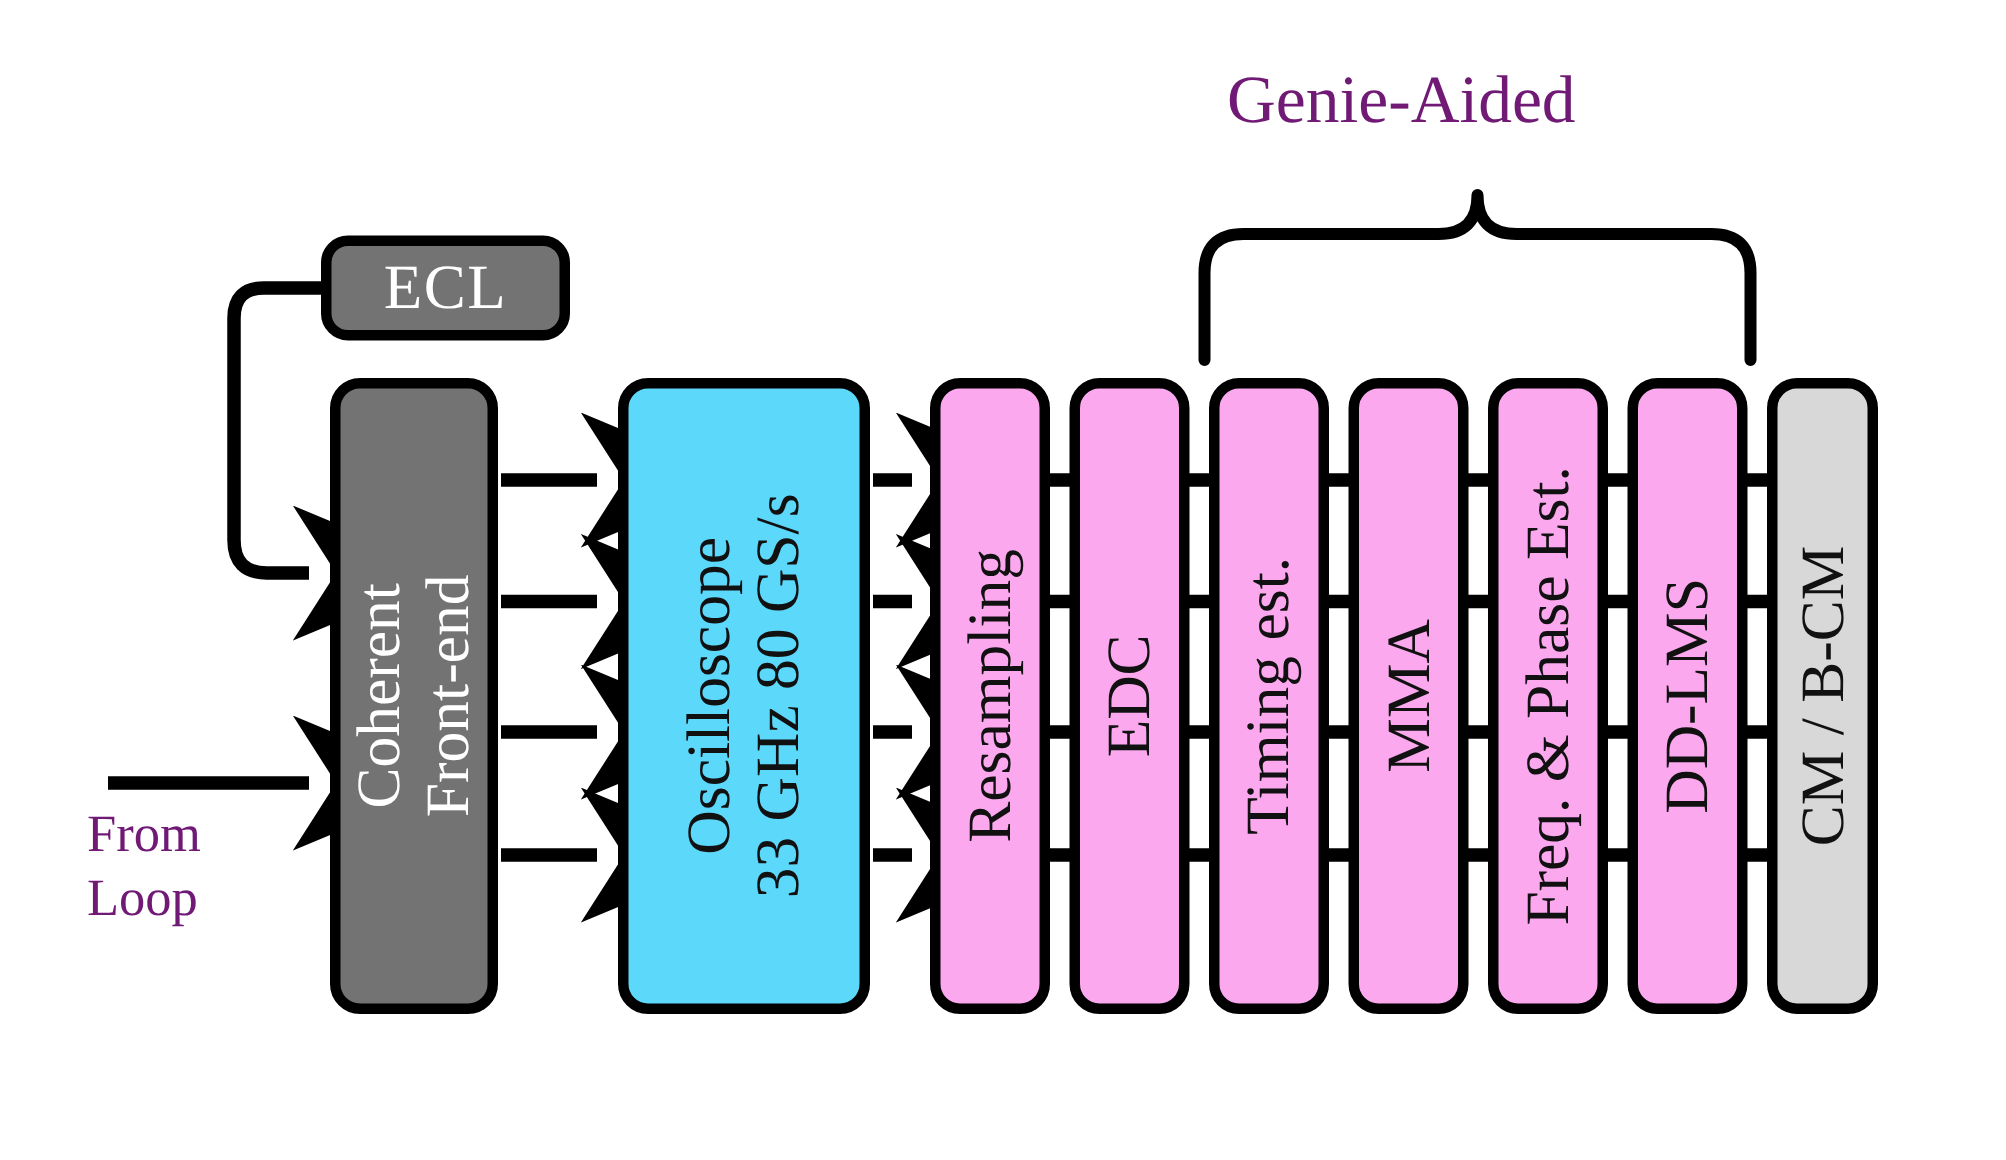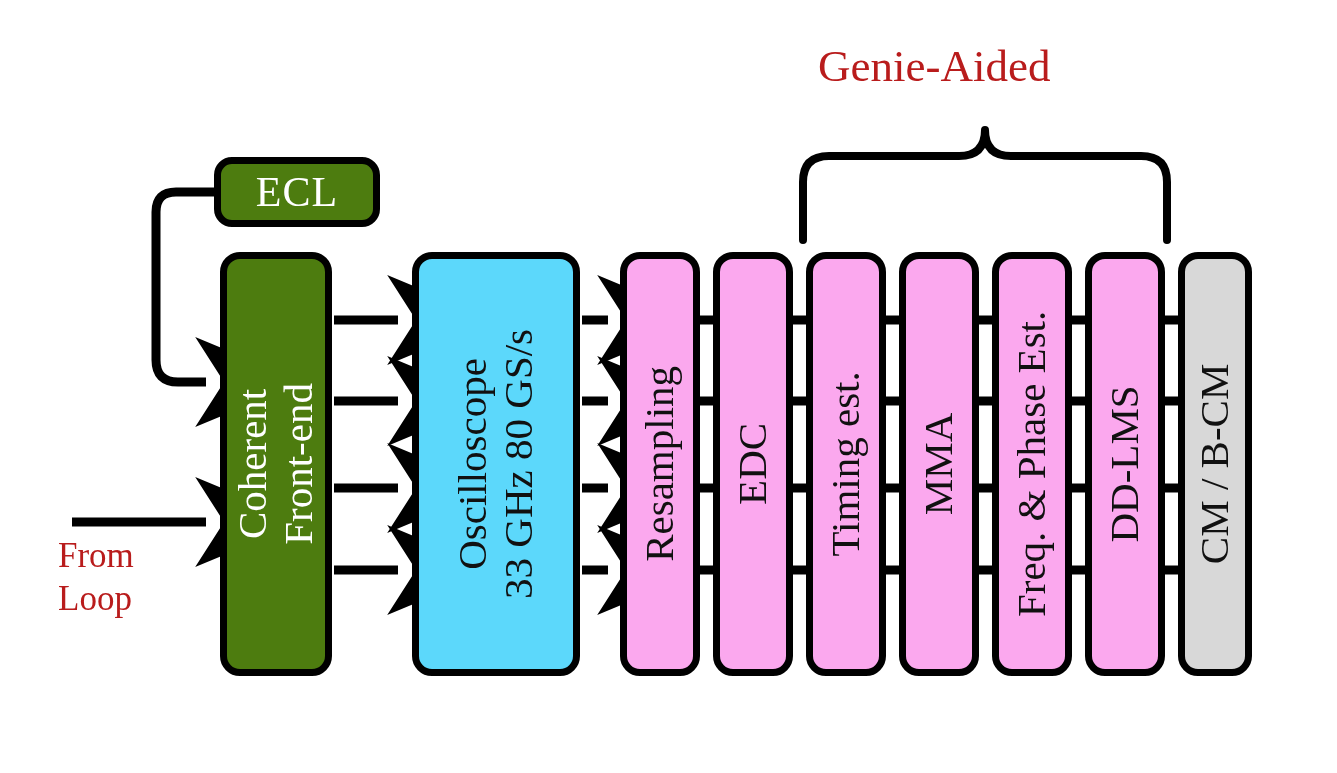--- a/index.html
+++ b/index.html
@@ -22,21 +22,21 @@
   }
   .blk .vtxt{
     transform:rotate(-90deg);
     white-space:nowrap;
     line-height:1.02;
     text-align:center;
   }
   .blk .vtxt.two{line-height:1.12;}
 
   
-  .c-navy{background:#4d7c0f;}
+  .c-navy{background:#737373;}
   .c-cyan{background:#5cd8fb;}
   .c-pink{background:#fba8ee;}
   .c-gray{background:#d8d8d8;}
 
   .t-white{color:#ffffff;}
   .t-black{color:#111111;}
 
   
   #blk-cfe{left:220px;top:252px;width:112px;height:424px;}
   #blk-cfe .vtxt{font-size:41px;}
@@ -54,21 +54,21 @@
   #blk-edc{left:713px;top:252px;width:80px;height:424px;}
   #blk-tim{left:806px;top:252px;width:80px;height:424px;}
   #blk-mma{left:899px;top:252px;width:80px;height:424px;}
   #blk-fpe{left:992px;top:252px;width:80px;height:424px;}
   #blk-dlm{left:1085px;top:252px;width:80px;height:424px;}
   #blk-cm{left:1178px;top:252px;width:74px;height:424px;}
   .pinkfont .vtxt{font-size:41px;}
   #blk-cm .vtxt{font-size:41px;}
 
   
-  .lbl{position:absolute;color:#b91c1c;white-space:pre;}
+  .lbl{position:absolute;color:#701a75;white-space:pre;}
   #lbl-genie{left:818px;top:40px;font-size:45px;}
   #lbl-from{left:58px;top:535px;font-size:35px;line-height:1.22;}
 </style>
 </head>
 <body>
 
 <div id="stage">
 
   <svg class="svg-layer" viewBox="0 0 1337 773">
     <defs>

